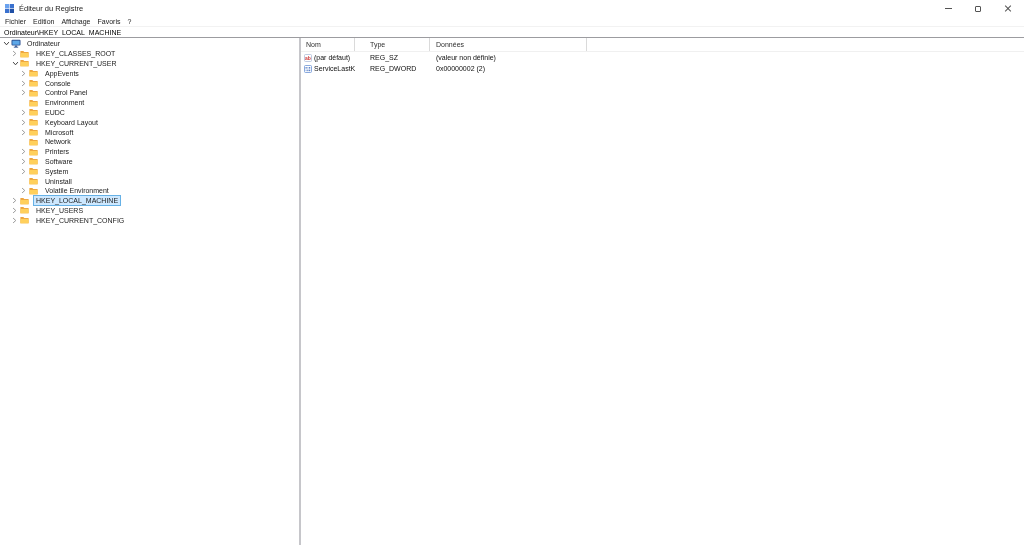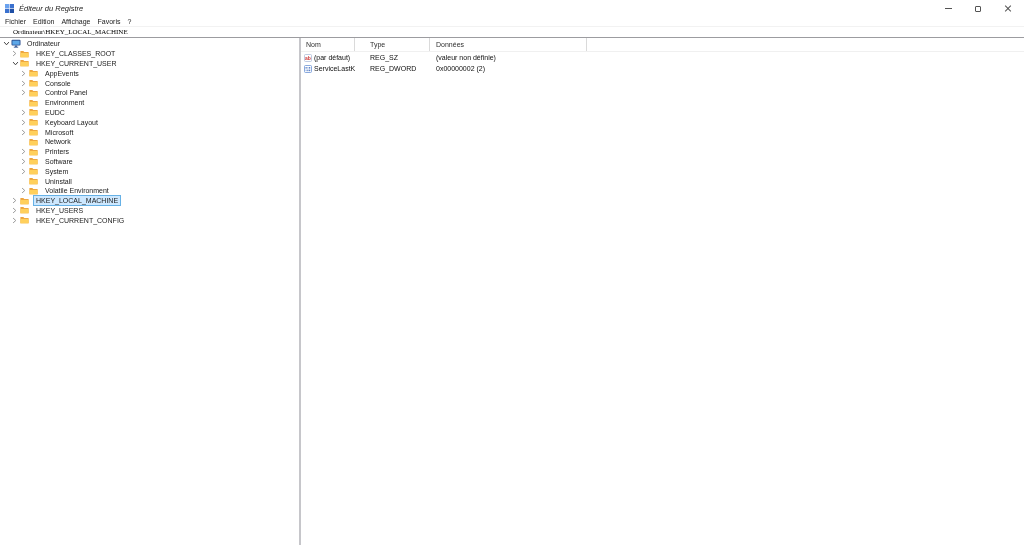--- a/index.html
+++ b/index.html
@@ -3,38 +3,38 @@
 <meta charset="utf-8">
 <style>
   * { box-sizing: border-box; margin: 0; padding: 0; }
   html, body { width: 1024px; height: 545px; overflow: hidden; }
   body { font-family: "Liberation Sans", sans-serif; background: #ffffff; color: #1b1b1b; }
   .window { width: 1024px; height: 545px; display: flex; flex-direction: column; background: #fff; }
 
   
   .titlebar { height: 17px; flex: none; display: flex; align-items: center; padding-left: 5px; background: #fff; }
   .app-icon { width: 9px; height: 9px; flex: none; display: block; }
-  .title { font-size: 7.5px; line-height: 1; margin-left: 5px; color: #1b1b1b; font-style: italic; }
+  .title { font-size: 7.5px; line-height: 1; margin-left: 5px; color: #1b1b1b; }
   .caption-buttons { margin-left: auto; height: 17px; display: flex; }
   .cap-btn { width: 29px; height: 17px; display: flex; align-items: center; justify-content: center; }
   .cap-btn.close { width: 32px; }
   .glyph-min { width: 7px; height: 1px; background: #535353; }
   .glyph-max { width: 6px; height: 6px; border: 1px solid #535353; border-radius: 1px; }
   .glyph-close { position: relative; width: 8px; height: 8px; }
   .glyph-close::before, .glyph-close::after { content: ""; position: absolute; left: 0; top: 3.5px; width: 8px; height: 1px; background: #535353; }
   .glyph-close::before { transform: rotate(45deg); }
   .glyph-close::after { transform: rotate(-45deg); }
 
   
   .menubar { height: 8px; flex: none; display: flex; align-items: center; padding-left: 5px; font-size: 7px; line-height: 1; }
   .menu-item { margin-right: 7px; white-space: nowrap; }
 
   
   .addressbar { height: 12px; flex: none; margin-top: 1px; border-top: 1px solid #f2f2f2; border-bottom: 1px solid #9c9ca0; display: flex; align-items: center; }
-  .address-input { width: 100%; height: 100%; border: none; outline: none; font-family: Liberation Serif, serif; font-size: 7px; padding-left: 13px; color: #000; background: transparent; }
+  .address-input { width: 100%; height: 100%; border: none; outline: none; font-family: Liberation Sans, sans-serif; font-size: 7px; padding-left: 4px; color: #000; background: transparent; }
 
   
   .content { flex: 1; display: flex; min-height: 0; }
   .tree-panel { width: 299px; flex: none; overflow: hidden; padding-top: 1px; }
   .splitter { flex: none; width: 2px; border-left: 1px solid #c6c6ca; border-right: 1px solid #c6c6ca; background: #fff; }
   .list-panel { flex: 1; min-width: 0; display: flex; flex-direction: column; }
 
   
   .trow { height: 9.8px; display: flex; align-items: center; white-space: nowrap; }
   .trow.lvl0 { padding-left: 3px; }

